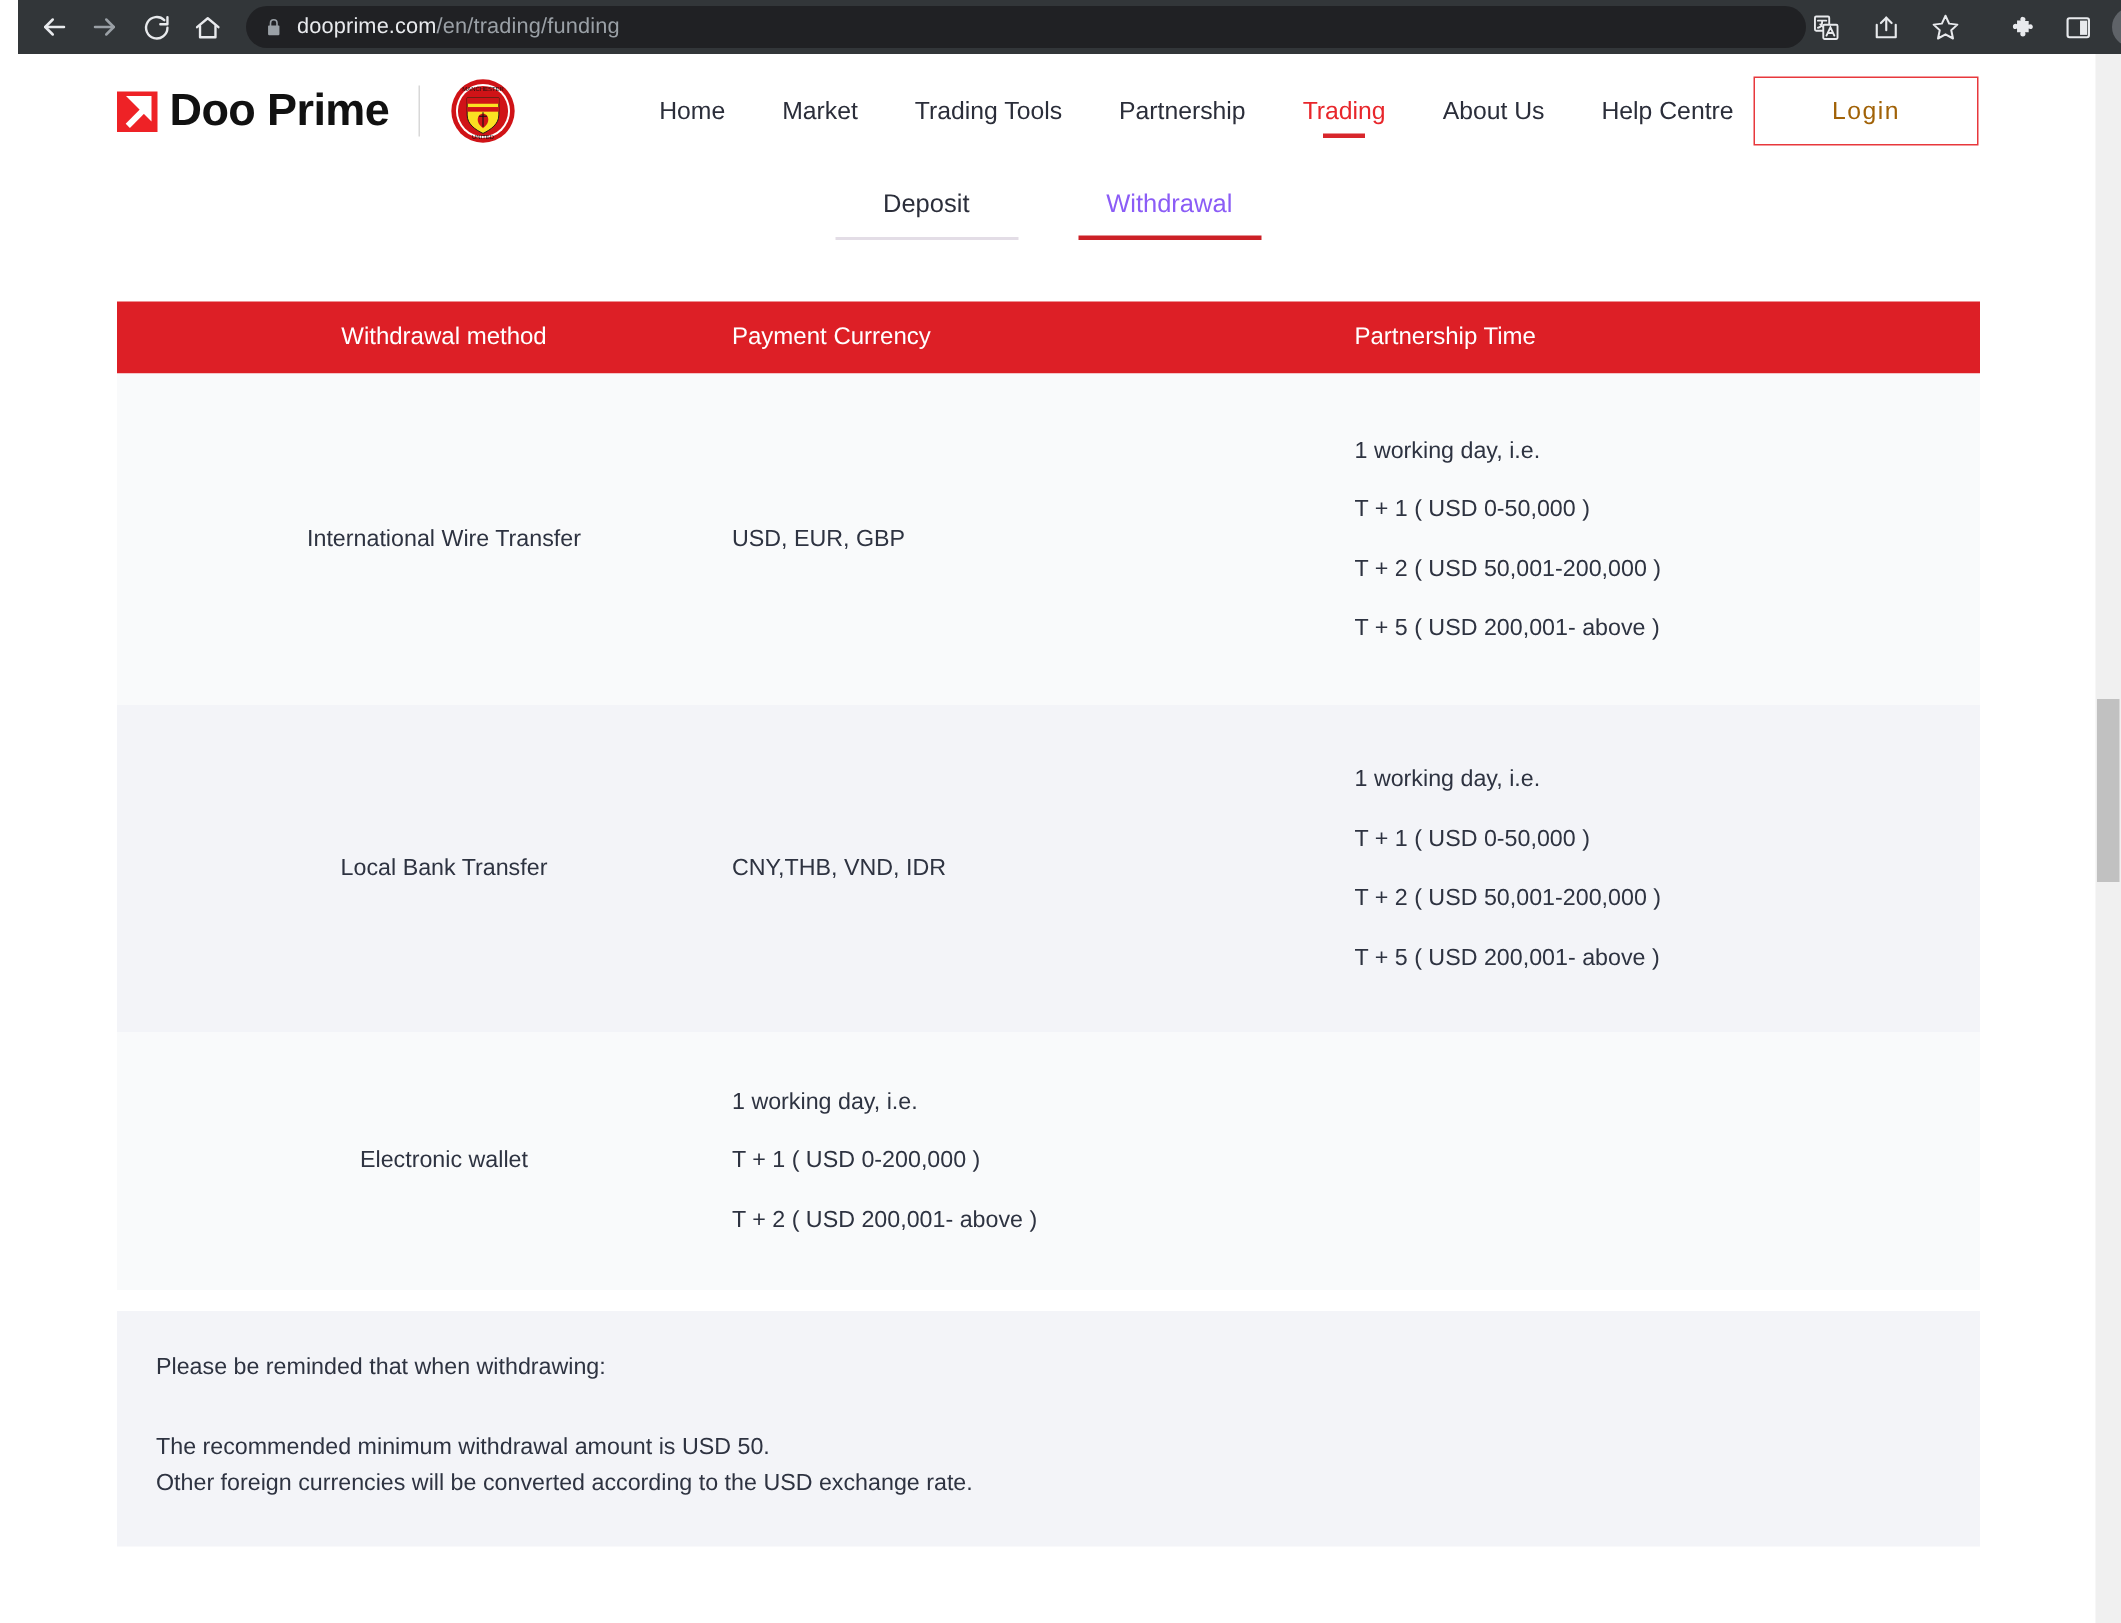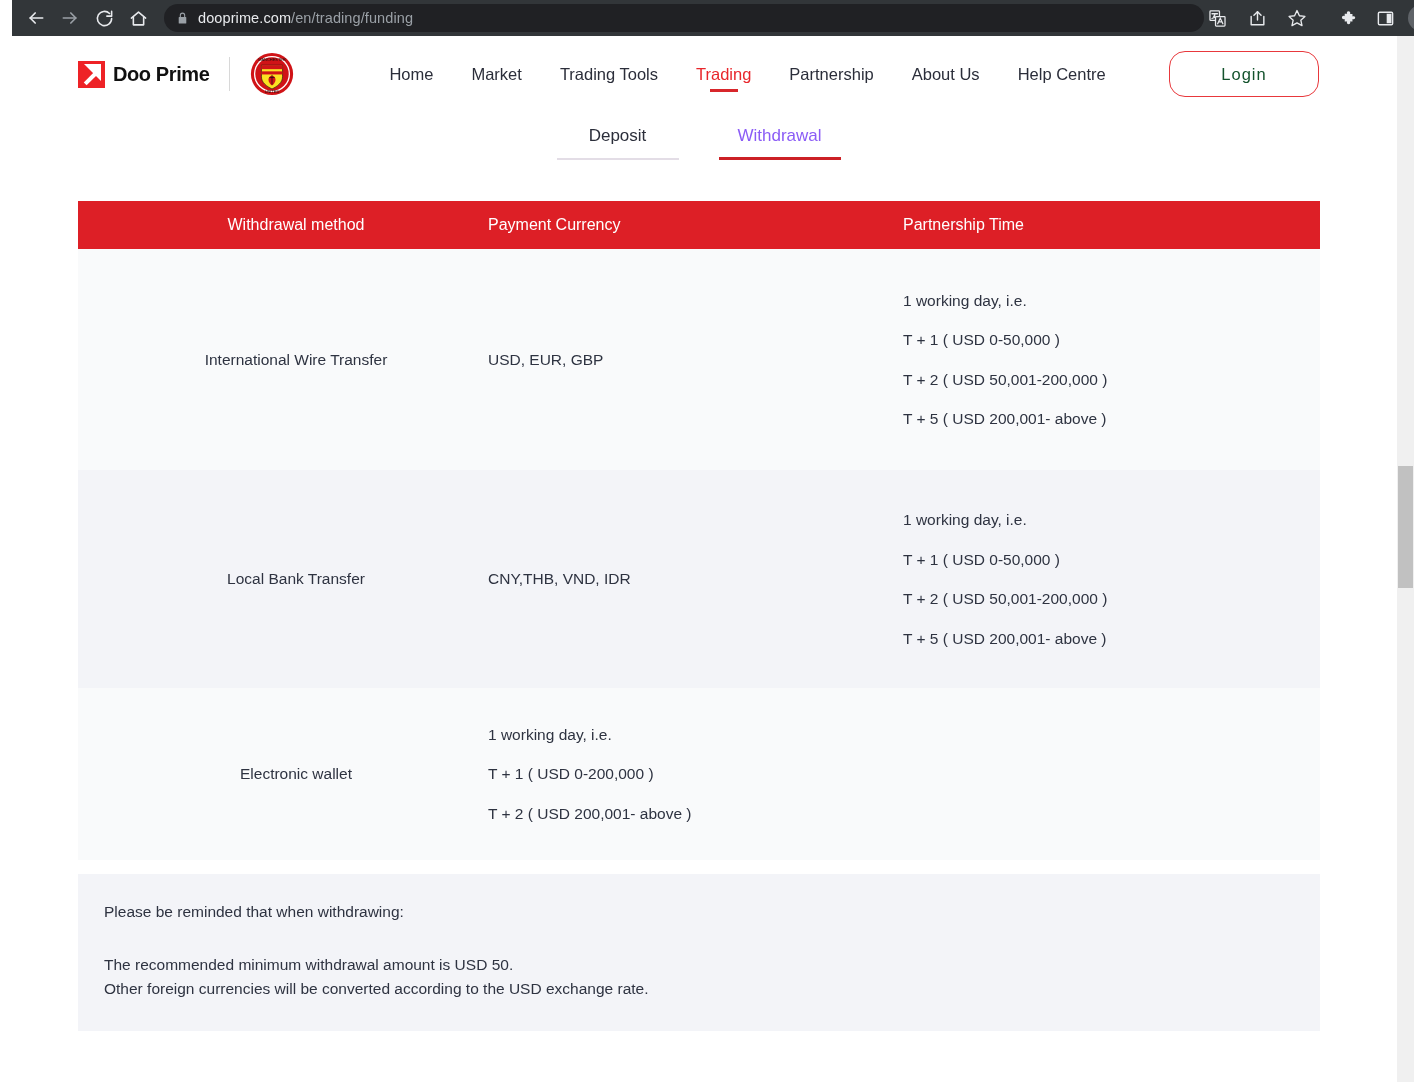--- a/index.html
+++ b/index.html
@@ -120,21 +120,21 @@
     top: 3px; right: 4px;
   }
   .brand-mark .slash {
     position: absolute;
     width: 14px; height: 3.6px;
     background: #ffffff;
     transform: rotate(-45deg);
     bottom: 7px; left: 5px;
   }
   .brand-name {
-    font-size: 20px;
+    font-size: 30px;
     font-weight: bold;
     color: #111111;
     letter-spacing: -0.4px;
     margin-left: 8px;
   }
   .brand-divider {
     width: 1px; height: 34px;
     background: #d8d8d8;
     margin: 0 20px;
   }
@@ -167,22 +167,22 @@
     left: 50%; transform: translateX(-50%);
     bottom: 20px;
     width: 28px; height: 3px;
     background: #d8262b;
   }
   .login-btn {
     position: absolute;
     right: 78px;
     width: 150px; height: 46px;
     border: 1px solid #e8383c;
-    border-radius: 16px;
-    color: #14532d;
+    border-radius: 0;
+    color: #a16207;
     font-size: 16.5px;
     display: flex; align-items: center; justify-content: center;
     letter-spacing: 1px;
     cursor: pointer;
     background: #ffffff;
   }
 
   
   .sub-tabs {
     display: flex;
@@ -371,22 +371,22 @@
       <path d="M50 54 c5 0 8 4 8 9 c0 6 -4 10 -8 13 c-4 -3 -8 -7 -8 -13 c0 -5 3 -9 8 -9z" fill="#d01317"></path>
       <path d="M44 58 l12 0 M50 52 l0 22" stroke="#111" stroke-width="1.6"></path>
       <text x="50" y="20" font-size="9" fill="#111" text-anchor="middle" font-family="Liberation Sans, sans-serif">MANCHESTER</text>
       <text x="50" y="93" font-size="9" fill="#111" text-anchor="middle" font-family="Liberation Sans, sans-serif">UNITED</text>
     </svg>
 
     <div class="main-nav">
       <div class="nav-item">Home</div>
       <div class="nav-item">Market</div>
       <div class="nav-item">Trading Tools</div>
+      <div class="nav-item">Partnership</div>
       <div class="nav-item active">Trading</div>
-      <div class="nav-item">Partnership</div>
       <div class="nav-item">About Us</div>
       <div class="nav-item">Help Centre</div>
     </div>
 
     <div class="login-btn">Login</div>
   </div>
 
   <div class="sub-tabs">
     <div class="sub-tab">
       <span>Deposit</span>

